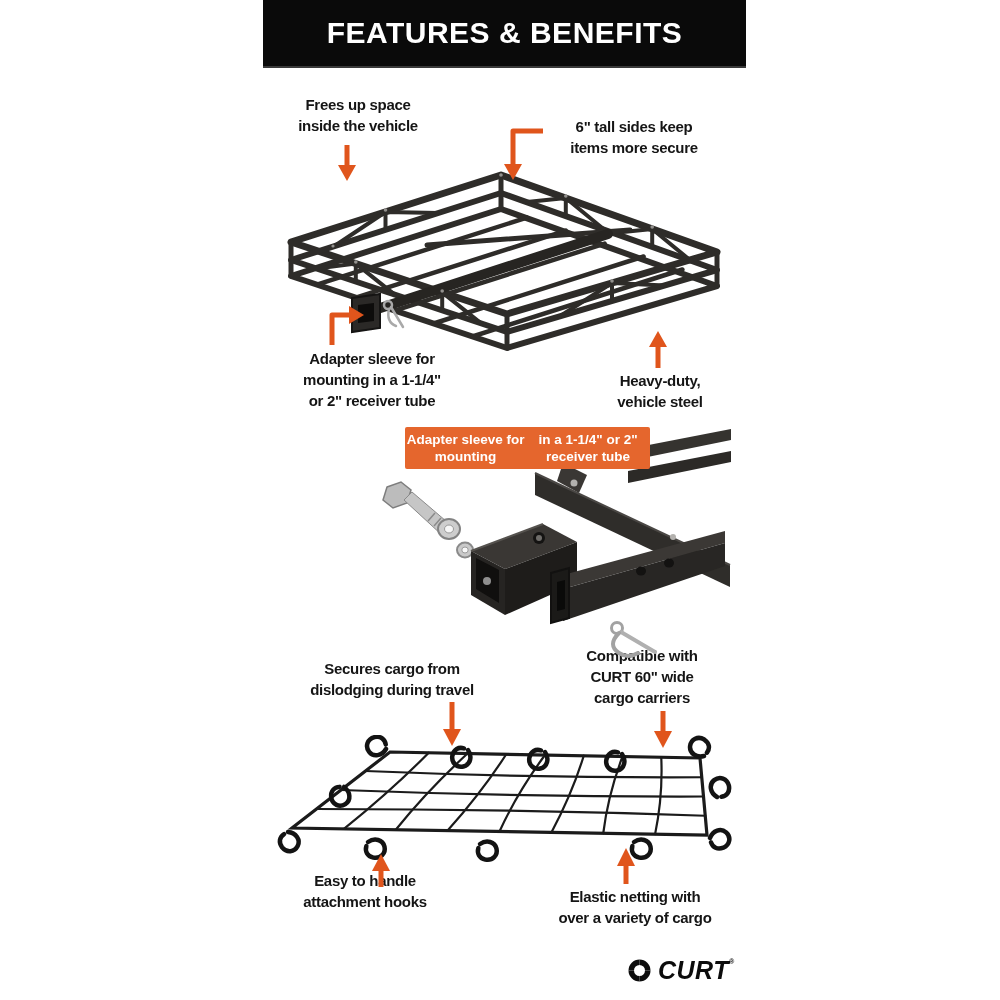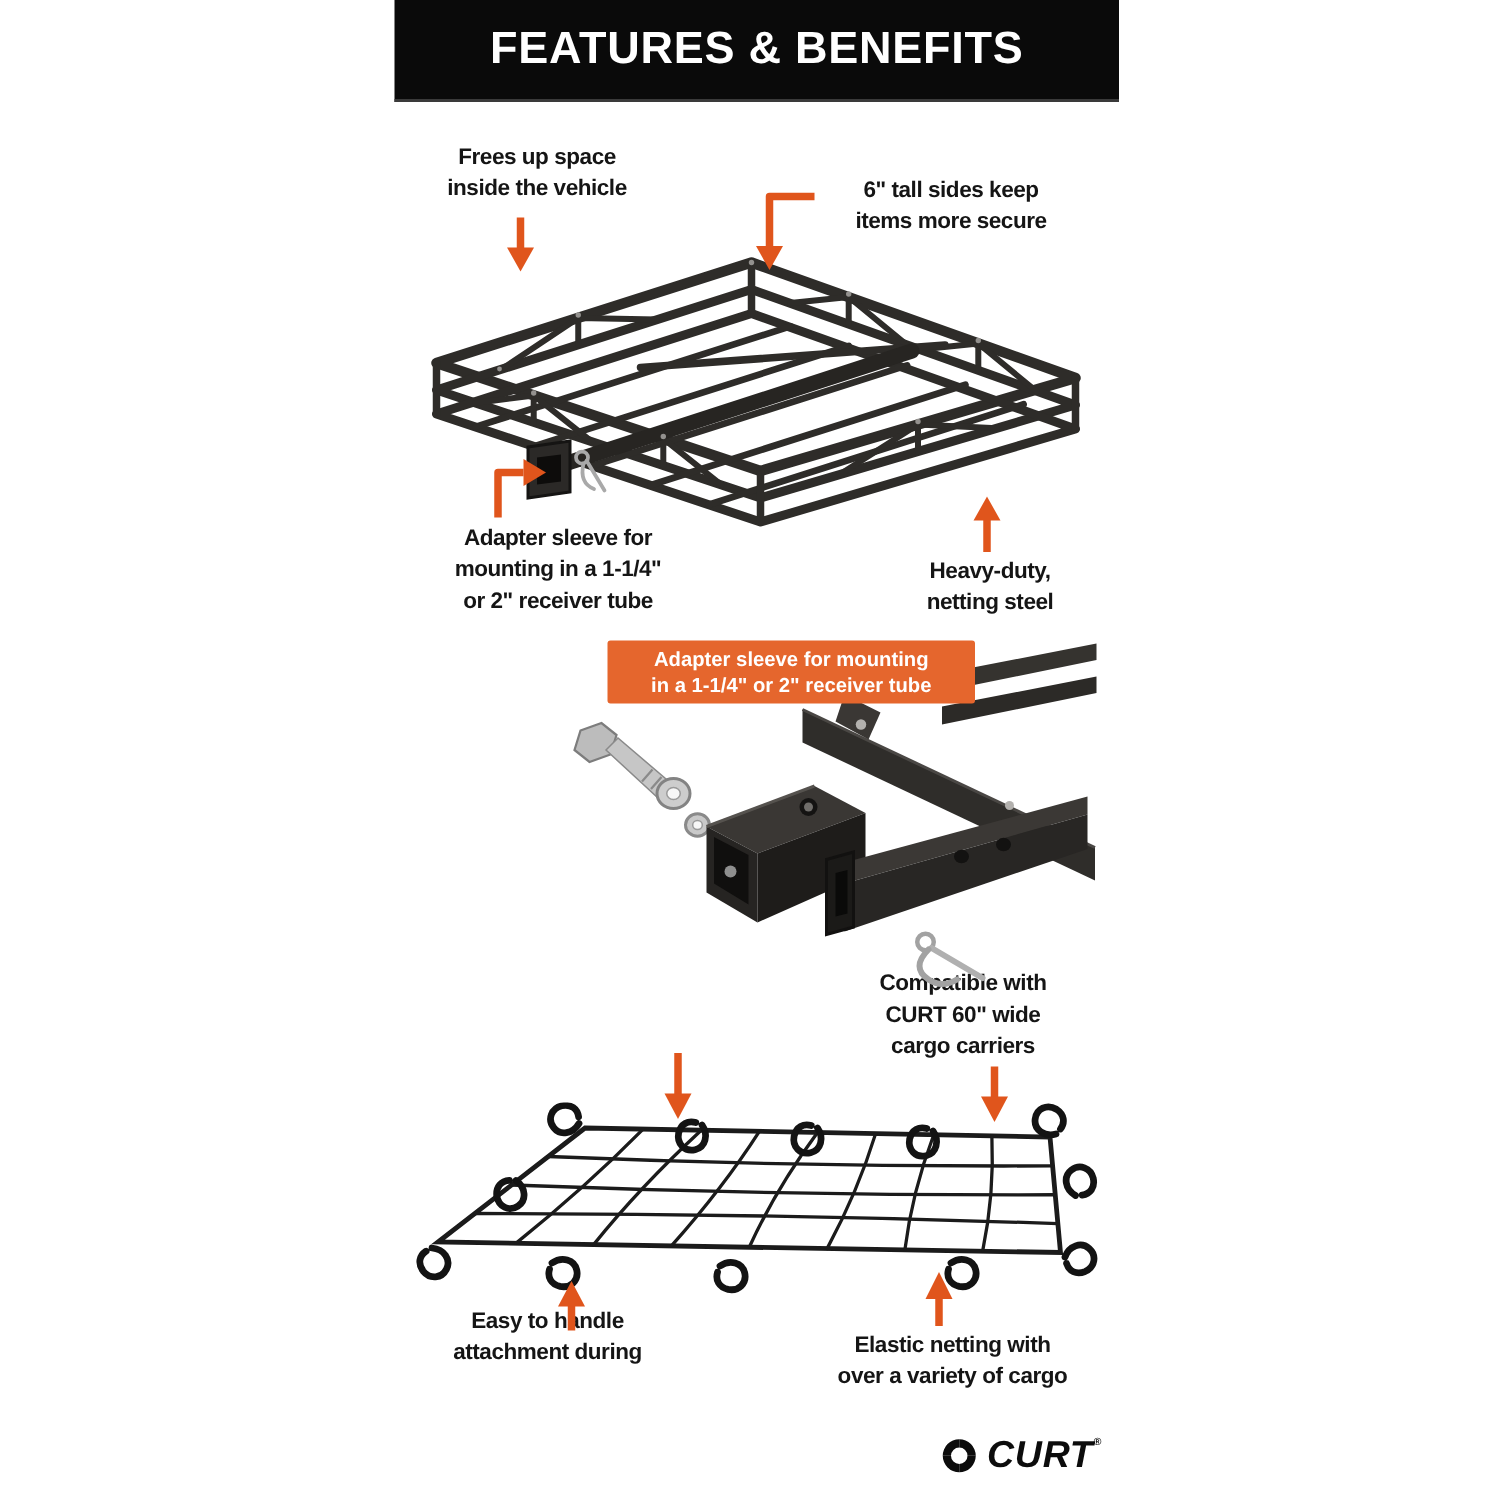--- a/index.html
+++ b/index.html
@@ -4,21 +4,21 @@
 <style>
   html,body{margin:0;padding:0;background:#ffffff;}
   .canvas{position:relative;width:1000px;height:1000px;background:#ffffff;overflow:hidden;
           font-family:"Liberation Sans",sans-serif;}
   .banner{position:absolute;left:263px;top:0;width:483px;height:66px;background:#0a0a0a;
           display:flex;align-items:center;justify-content:center;border-bottom:2px solid #3a3a3a;}
   .banner h1{margin:4px;color:#ffffff;font-size:30px;font-weight:700;letter-spacing:.5px;}
   .callout{position:absolute;font-weight:700;font-size:15px;line-height:21px;color:#151515;
            text-align:center;letter-spacing:-.3px;}
   .adapter-box{position:absolute;left:405px;top:427px;width:245px;height:42px;background:#e5662d;
-           color:#ffffff;display:flex;flex-direction:column;align-items:center;justify-content:center;
+           color:#ffffff;display:flex;flex-direction:row;align-items:center;justify-content:center;
            font-weight:700;font-size:13.5px;line-height:17px;text-align:center;z-index:3;border-radius:2px;}
   .illus{position:absolute;z-index:1;}
   .overlay{position:absolute;left:0;top:0;z-index:4;pointer-events:none;}
   .logo{position:absolute;left:626px;top:957px;display:flex;align-items:flex-start;z-index:2;font-style:italic;}
   .logo .word{font-weight:700;font-size:25px;letter-spacing:.5px;color:#0c0c0c;line-height:27px;margin-left:5px;}
   .logo .reg{font-size:7px;font-weight:700;color:#0c0c0c;margin-top:1px;}
 </style>
 </head>
 <body>
 
@@ -36,21 +36,21 @@
     <div>6" tall sides keep</div>
     <div>items more secure</div>
   </div>
   <div class="callout" style="left:262px;top:348px;width:220px;">
     <div>Adapter sleeve for</div>
     <div>mounting in a 1-1/4"</div>
     <div>or 2" receiver tube</div>
   </div>
   <div class="callout" style="left:575px;top:370px;width:170px;">
     <div>Heavy-duty,</div>
-    <div>netting steel</div>
+    <div>vehicle steel</div>
   </div>
 
   <svg class="illus" style="left:268px;top:158px;" width="464" height="212" viewBox="0 0 464 212">
     <g stroke="#2e2c29" fill="none" stroke-linecap="round" stroke-linejoin="round">
       <path d="M23,84 L233,17 L449,94 L239,156 Z" stroke-width="7"></path>
       <path d="M23,102 L233,35 L449,112 L239,174 Z" stroke-width="6"></path>
       <path d="M23,118 L233,51 L449,128 L239,190 Z" stroke-width="6"></path>
       <path d="M48.9,126.6 L258.9,59.6 M87.8,139.6 L297.8,72.6 M126.7,152.6 L336.7,85.6 M165.6,165.5 L375.6,98.5 M204.4,178.5 L414.4,111.5" stroke-width="4.5"></path>
       <path d="M23,84 V118 M233,17 V51 M449,94 V128 M239,156 V190" stroke-width="5"></path>
       <path d="M117.5,54 V72 M117.5,54 L65,89 M117.5,54 L170,55" stroke-width="4"></path>
@@ -123,28 +123,32 @@
       <path d="M248,207 l34,20" stroke="#b0b0b0" stroke-width="4"></path>
       <path d="M246,208 q-12,12 0,20 q9,6 19,0" stroke="#a2a2a2" stroke-width="4"></path>
     </g>
   </svg>
 
   <div class="adapter-box">
     <div>Adapter sleeve for mounting</div>
     <div>in a 1-1/4" or 2" receiver tube</div>
   </div>
 
+  <div class="callout" style="left:272px;top:658px;width:240px;">
+    <div>Secures cargo from</div>
+    <div>dislodging during travel</div>
+  </div>
   <div class="callout" style="left:552px;top:645px;width:180px;">
     <div>Compatible with</div>
     <div>CURT 60" wide</div>
     <div>cargo carriers</div>
   </div>
   <div class="callout" style="left:265px;top:870px;width:200px;">
     <div>Easy to handle</div>
-    <div>attachment during</div>
+    <div>attachment hooks</div>
   </div>
   <div class="callout" style="left:522px;top:886px;width:226px;">
     <div>Elastic netting with</div>
     <div>over a variety of cargo</div>
   </div>
 
   <svg class="illus" style="left:268px;top:735px;" width="464" height="150" viewBox="0 0 464 150">
     <defs>
       <path id="hk" d="M0,0 C-7,4 -15,1 -16,-6 C-17,-13 -11,-18 -4,-16 C2,-14 4,-9 2,-4" stroke="#131313" stroke-width="4.5" fill="none" stroke-linecap="round"></path>
     </defs>

